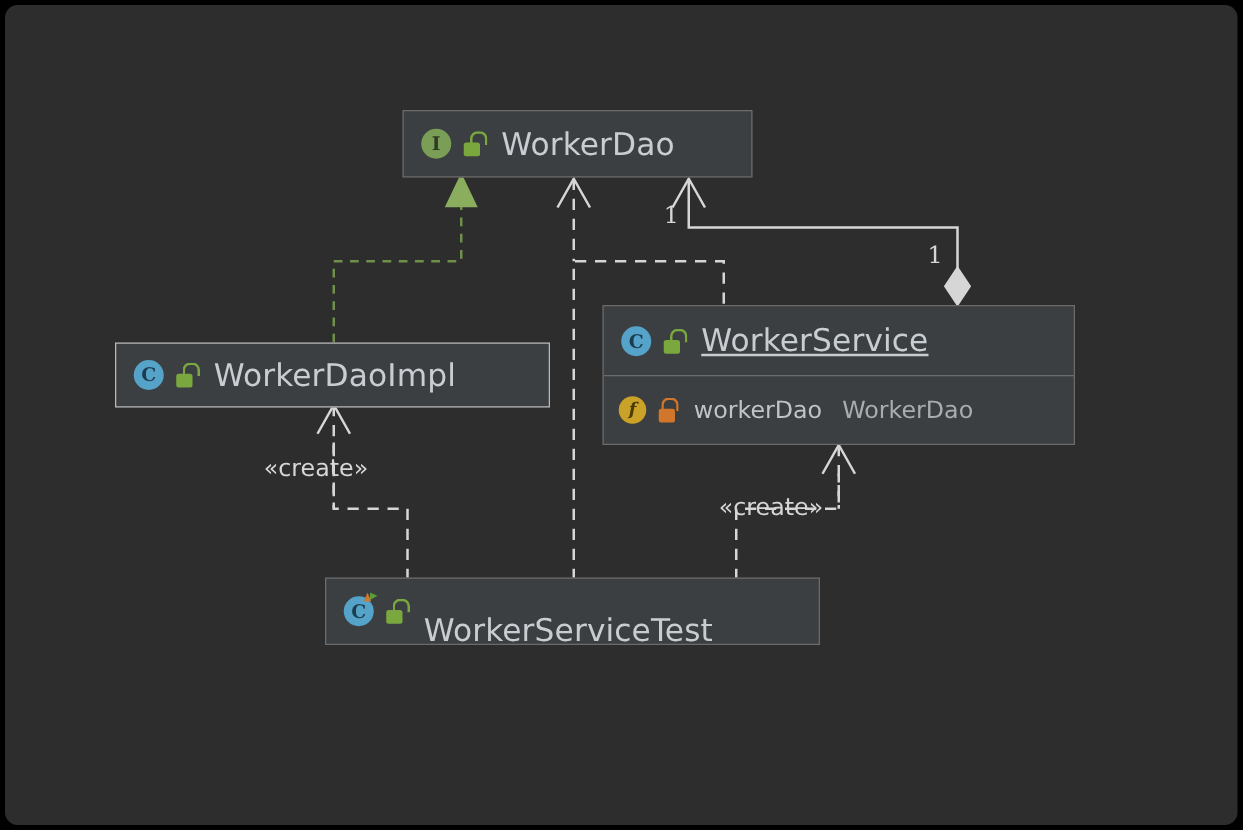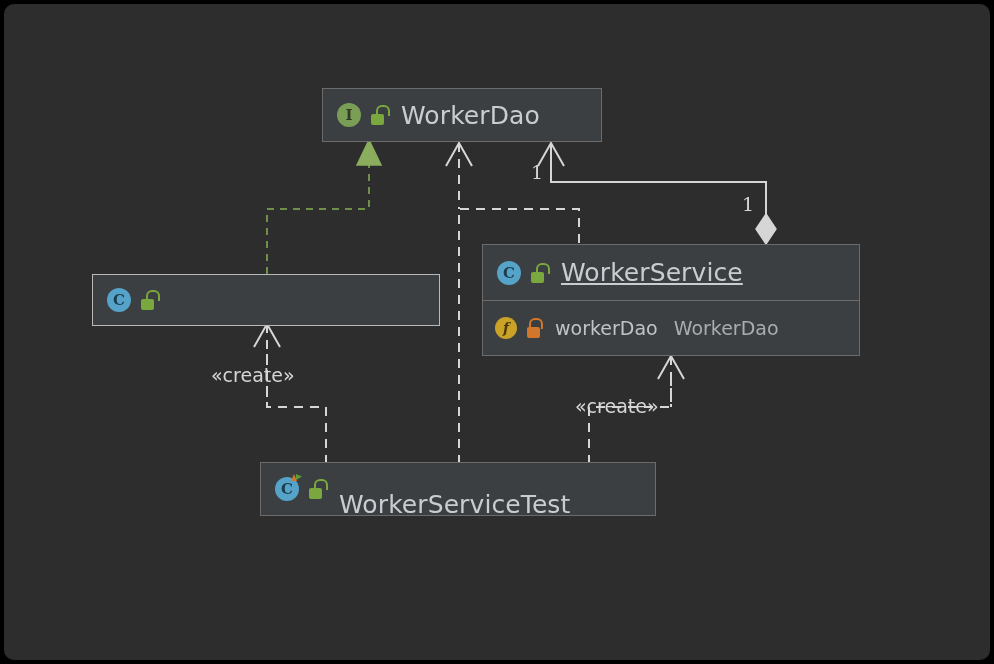--- a/index.html
+++ b/index.html
@@ -112,20 +112,21 @@
 
     <div class="node selected" style="left:88px;top:270px;width:348px;height:52px;">
       <div class="row hdr" style="padding:0 14px;height:50px;">
         <span class="ico">
           <span class="circ cls">C</span>
         </span>
         <span class="ico lockwrap lock-open" style="margin-left:8px;">
           <span class="shackle"></span>
             <span class="lockbody"></span>
         </span>
+        <span class="ttl" style="margin-left:14px;">WorkerDaoImpl</span>
       </div>
     </div>
 
     <div class="node plain" style="left:478px;top:240px;width:378px;height:112px;">
       <div class="row hdr" style="padding:0 14px;height:55px;">
         <span class="ico">
           <span class="circ cls">C</span>
         </span>
         <span class="ico lockwrap lock-open" style="margin-left:8px;">
           <span class="shackle"></span>

